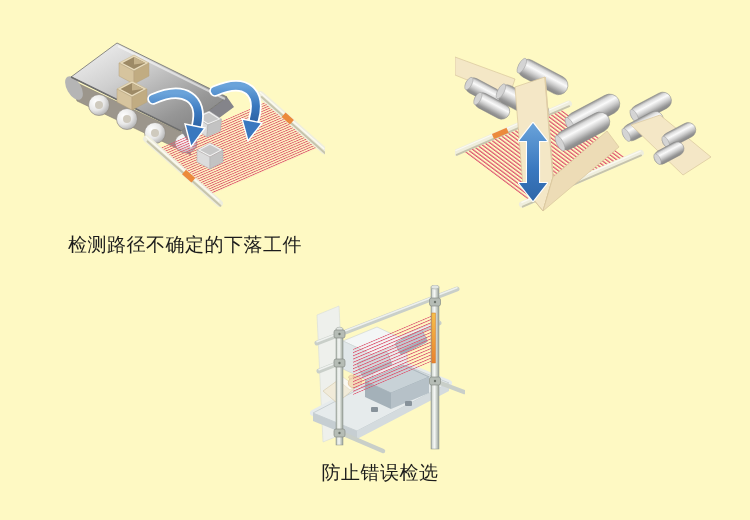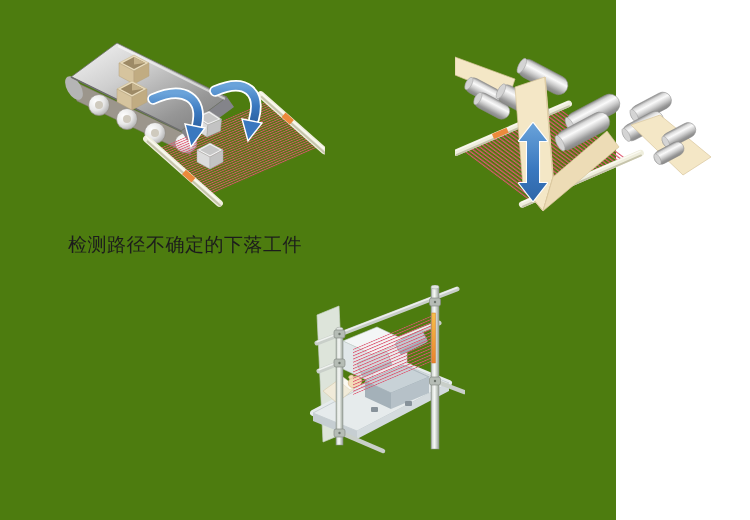--- a/index.html
+++ b/index.html
@@ -1,18 +1,18 @@
 <!DOCTYPE html>
 <html><head>
 <meta charset="utf-8">
 <style>
   html,body{margin:0;padding:0;}
   body{width:750px;height:520px;background:#ffffff;overflow:hidden;
        font-family:"Liberation Sans","DejaVu Sans",sans-serif;}
-  .canvas{position:relative;width:616px;height:520px;background:#4d7c0f;}
+  .canvas{position:relative;width:750px;height:520px;background:#fef9c3;}
   .fig{position:absolute;}
   .caption{position:absolute;text-align:center;font-size:19px;line-height:22px;
            color:#1c1c1c;letter-spacing:0.5px;white-space:nowrap;}
 </style>
 </head>
 <body>
 
 <div class="canvas">
 
   <div class="fig" style="left:55px;top:15px;width:270px;height:215px;">
@@ -291,14 +291,15 @@
         <rect x="124.5" y="92" width="11" height="8" rx="2" fill="#b5bcb5" stroke="#878e87" stroke-width="0.7"></rect>
         <rect x="29" y="144" width="11" height="8" rx="2" fill="#b5bcb5" stroke="#878e87" stroke-width="0.7"></rect>
         <circle cx="34.5" cy="49" r="1.2" fill="#6d746d"></circle>
           <circle cx="34.5" cy="78" r="1.2" fill="#6d746d"></circle>
         <circle cx="130" cy="17" r="1.2" fill="#6d746d"></circle>
           <circle cx="130" cy="96" r="1.2" fill="#6d746d"></circle>
         <circle cx="34.5" cy="148" r="1.2" fill="#6d746d"></circle>
       </g>
     </svg>
   </div>
+  <div class="caption" style="left:280px;top:462px;width:200px;">防止错误检选</div>
 
 </div>
 
 </body></html>

